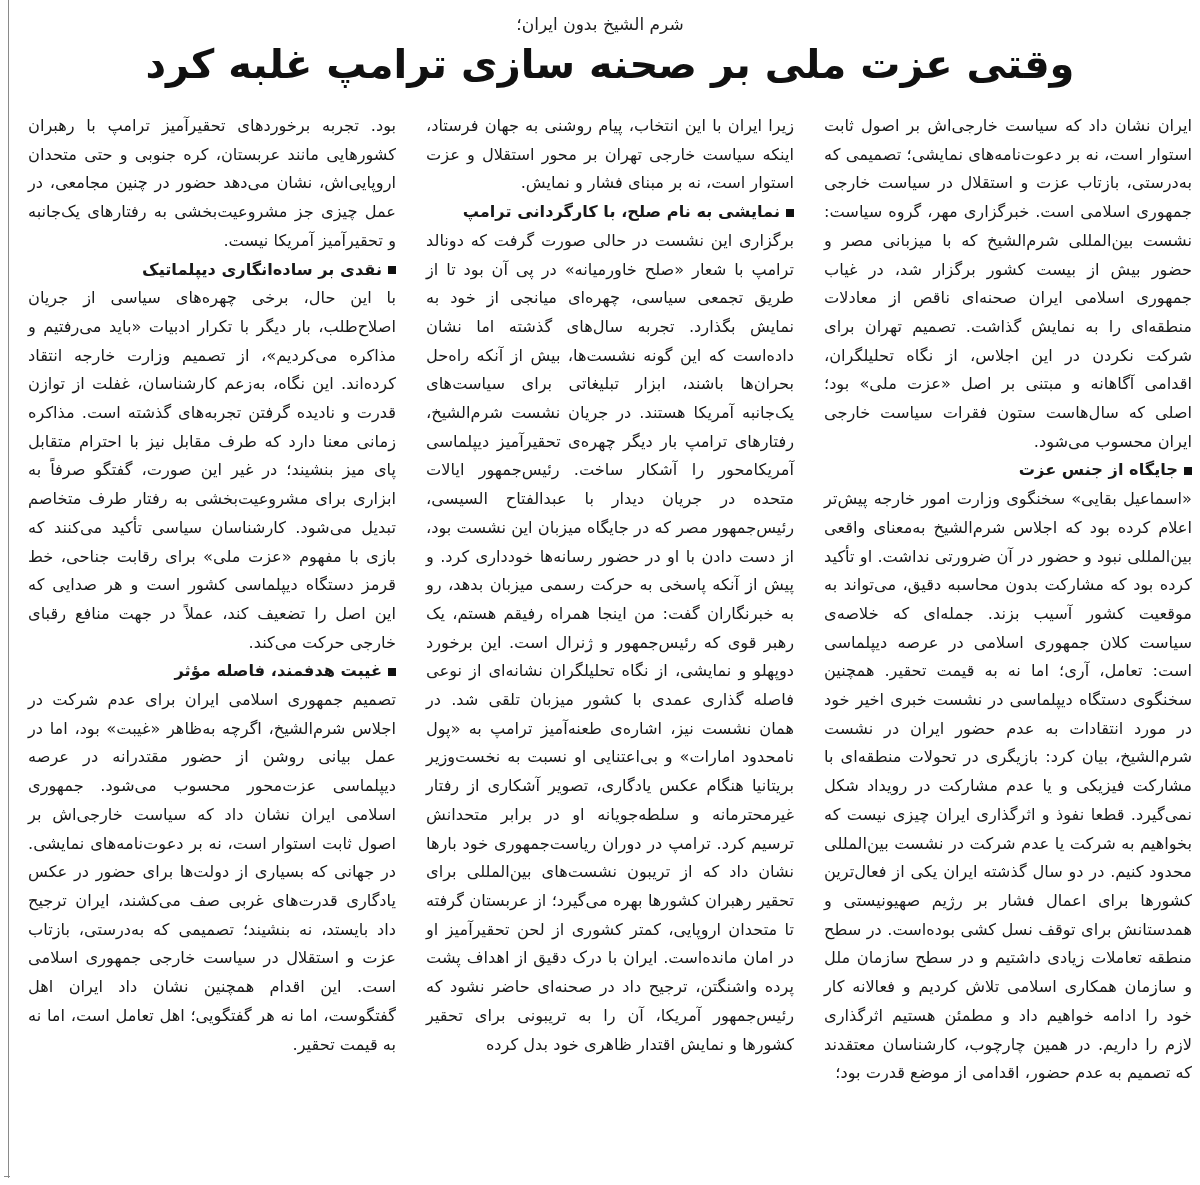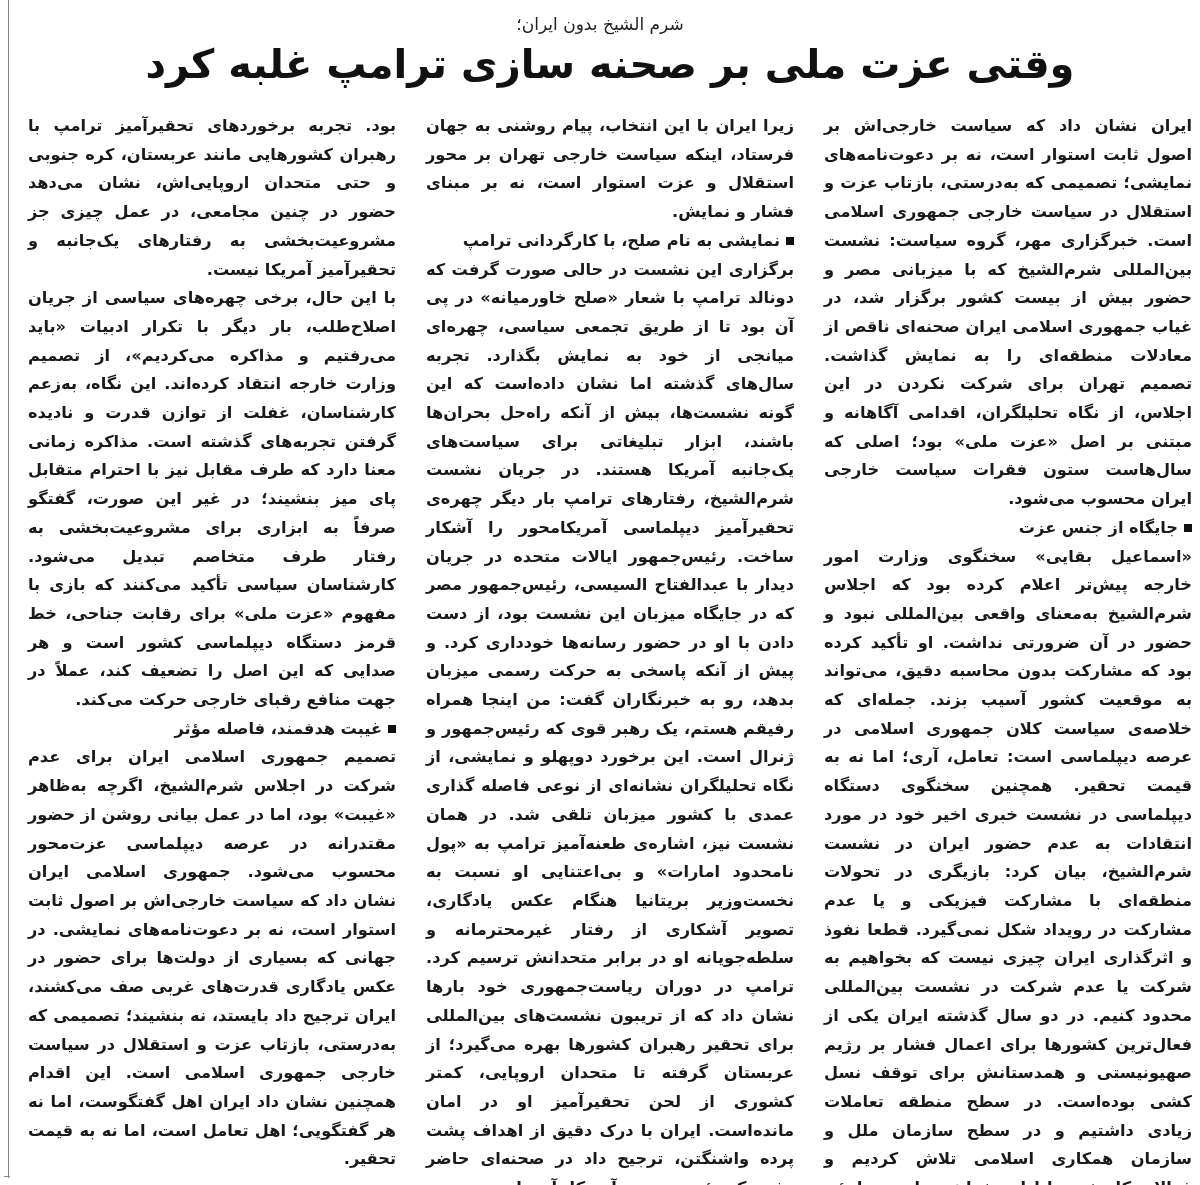--- a/index.html
+++ b/index.html
@@ -69,21 +69,21 @@
     direction: rtl;
     text-align: justify;
     text-align-last: right;
   }
   .col p, .col h3 {
     margin: 0;
     font-size: 16.2px;
     line-height: 28.7px;
   }
   .col p {
-    font-weight: bold;
+    font-weight: normal;
     word-spacing: 0px;
   }
   .col h3 {
     font-weight: bold;
     text-align: left;
   }
   .col h3 .bullet {
     display: inline-block;
     width: 8px;
     height: 8px;
@@ -109,17 +109,18 @@
       <h3><span class="bullet"></span><span>جایگاه از جنس عزت</span></h3>
       <p>«اسماعیل بقایی» سخنگوی وزارت امور خارجه پیش‌تر اعلام کرده بود که اجلاس شرم‌الشیخ به‌معنای واقعی بین‌المللی نبود و حضور در آن ضرورتی نداشت. او تأکید کرده بود که مشارکت بدون محاسبه دقیق، می‌تواند به موقعیت کشور آسیب بزند. جمله‌ای که خلاصه‌ی سیاست کلان جمهوری اسلامی در عرصه دیپلماسی است: تعامل، آری؛ اما نه به قیمت تحقیر. همچنین سخنگوی دستگاه دیپلماسی در نشست خبری اخیر خود در مورد انتقادات به عدم حضور ایران در نشست شرم‌الشیخ، بیان کرد: بازیگری در تحولات منطقه‌ای با مشارکت فیزیکی و یا عدم مشارکت در رویداد شکل نمی‌گیرد. قطعا نفوذ و اثرگذاری ایران چیزی نیست که بخواهیم به شرکت یا عدم شرکت در نشست بین‌المللی محدود کنیم. در دو سال گذشته ایران یکی از فعال‌ترین کشورها برای اعمال فشار بر رژیم صهیونیستی و همدستانش برای توقف نسل کشی بوده‌است. در سطح منطقه تعاملات زیادی داشتیم و در سطح سازمان ملل و سازمان همکاری اسلامی تلاش کردیم و فعالانه کار خود را ادامه خواهیم داد و مطمئن هستیم اثرگذاری لازم را داریم. در همین چارچوب، کارشناسان معتقدند که تصمیم به عدم حضور، اقدامی از موضع قدرت بود؛</p>
     </section>
   <section class="col">
       <p>زیرا ایران با این انتخاب، پیام روشنی به جهان فرستاد، اینکه سیاست خارجی تهران بر محور استقلال و عزت استوار است، نه بر مبنای فشار و نمایش.</p>
       <h3><span class="bullet"></span><span>نمایشی به نام صلح، با کارگردانی ترامپ</span></h3>
       <p>برگزاری این نشست در حالی صورت گرفت که دونالد ترامپ با شعار «صلح خاورمیانه» در پی آن بود تا از طریق تجمعی سیاسی، چهره‌ای میانجی از خود به نمایش بگذارد. تجربه سال‌های گذشته اما نشان داده‌است که این گونه نشست‌ها، بیش از آنکه راه‌حل بحران‌ها باشند، ابزار تبلیغاتی برای سیاست‌های یک‌جانبه آمریکا هستند. در جریان نشست شرم‌الشیخ، رفتارهای ترامپ بار دیگر چهره‌ی تحقیرآمیز دیپلماسی آمریکامحور را آشکار ساخت. رئیس‌جمهور ایالات متحده در جریان دیدار با عبدالفتاح السیسی، رئیس‌جمهور مصر که در جایگاه میزبان این نشست بود، از دست دادن با او در حضور رسانه‌ها خودداری کرد. و پیش از آنکه پاسخی به حرکت رسمی میزبان بدهد، رو به خبرنگاران گفت: من اینجا همراه رفیقم هستم، یک رهبر قوی که رئیس‌جمهور و ژنرال است. این برخورد دوپهلو و نمایشی، از نگاه تحلیلگران نشانه‌ای از نوعی فاصله گذاری عمدی با کشور میزبان تلقی شد. در همان نشست نیز، اشاره‌ی طعنه‌آمیز ترامپ به «پول نامحدود امارات» و بی‌اعتنایی او نسبت به نخست‌وزیر بریتانیا هنگام عکس یادگاری، تصویر آشکاری از رفتار غیرمحترمانه و سلطه‌جویانه او در برابر متحدانش ترسیم کرد. ترامپ در دوران ریاست‌جمهوری خود بارها نشان داد که از تریبون نشست‌های بین‌المللی برای تحقیر رهبران کشورها بهره می‌گیرد؛ از عربستان گرفته تا متحدان اروپایی، کمتر کشوری از لحن تحقیرآمیز او در امان مانده‌است. ایران با درک دقیق از اهداف پشت پرده واشنگتن، ترجیح داد در صحنه‌ای حاضر نشود که رئیس‌جمهور آمریکا، آن را به تریبونی برای تحقیر کشورها و نمایش اقتدار ظاهری خود بدل کرده</p>
     </section>
   <section class="col">
       <p>بود. تجربه برخوردهای تحقیرآمیز ترامپ با رهبران کشورهایی مانند عربستان، کره جنوبی و حتی متحدان اروپایی‌اش، نشان می‌دهد حضور در چنین مجامعی، در عمل چیزی جز مشروعیت‌بخشی به رفتارهای یک‌جانبه و تحقیرآمیز آمریکا نیست.</p>
+      <h3><span class="bullet"></span><span>نقدی بر ساده‌انگاری دیپلماتیک</span></h3>
       <p>با این حال، برخی چهره‌های سیاسی از جریان اصلاح‌طلب، بار دیگر با تکرار ادبیات «باید می‌رفتیم و مذاکره می‌کردیم»، از تصمیم وزارت خارجه انتقاد کرده‌اند. این نگاه، به‌زعم کارشناسان، غفلت از توازن قدرت و نادیده گرفتن تجربه‌های گذشته است. مذاکره زمانی معنا دارد که طرف مقابل نیز با احترام متقابل پای میز بنشیند؛ در غیر این صورت، گفتگو صرفاً به ابزاری برای مشروعیت‌بخشی به رفتار طرف متخاصم تبدیل می‌شود. کارشناسان سیاسی تأکید می‌کنند که بازی با مفهوم «عزت ملی» برای رقابت جناحی، خط قرمز دستگاه دیپلماسی کشور است و هر صدایی که این اصل را تضعیف کند، عملاً در جهت منافع رقبای خارجی حرکت می‌کند.</p>
       <h3><span class="bullet"></span><span>غیبت هدفمند، فاصله مؤثر</span></h3>
       <p>تصمیم جمهوری اسلامی ایران برای عدم شرکت در اجلاس شرم‌الشیخ، اگرچه به‌ظاهر «غیبت» بود، اما در عمل بیانی روشن از حضور مقتدرانه در عرصه دیپلماسی عزت‌محور محسوب می‌شود. جمهوری اسلامی ایران نشان داد که سیاست خارجی‌اش بر اصول ثابت استوار است، نه بر دعوت‌نامه‌های نمایشی. در جهانی که بسیاری از دولت‌ها برای حضور در عکس یادگاری قدرت‌های غربی صف می‌کشند، ایران ترجیح داد بایستد، نه بنشیند؛ تصمیمی که به‌درستی، بازتاب عزت و استقلال در سیاست خارجی جمهوری اسلامی است. این اقدام همچنین نشان داد ایران اهل گفتگوست، اما نه هر گفتگویی؛ اهل تعامل است، اما نه به قیمت تحقیر.</p>
     </section>
 </main>
 
 </body></html>

